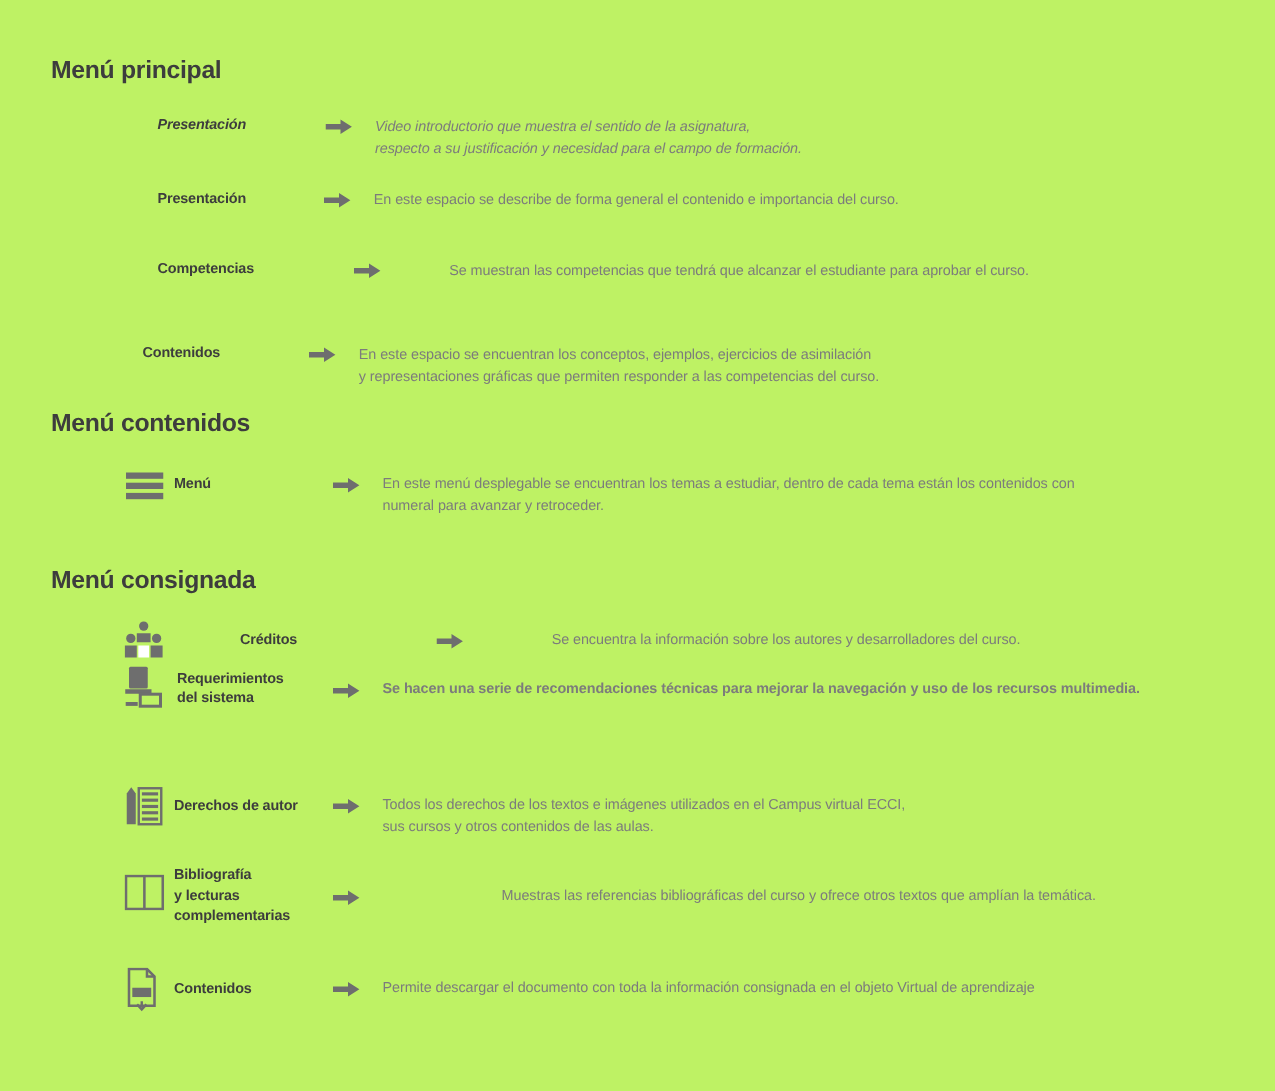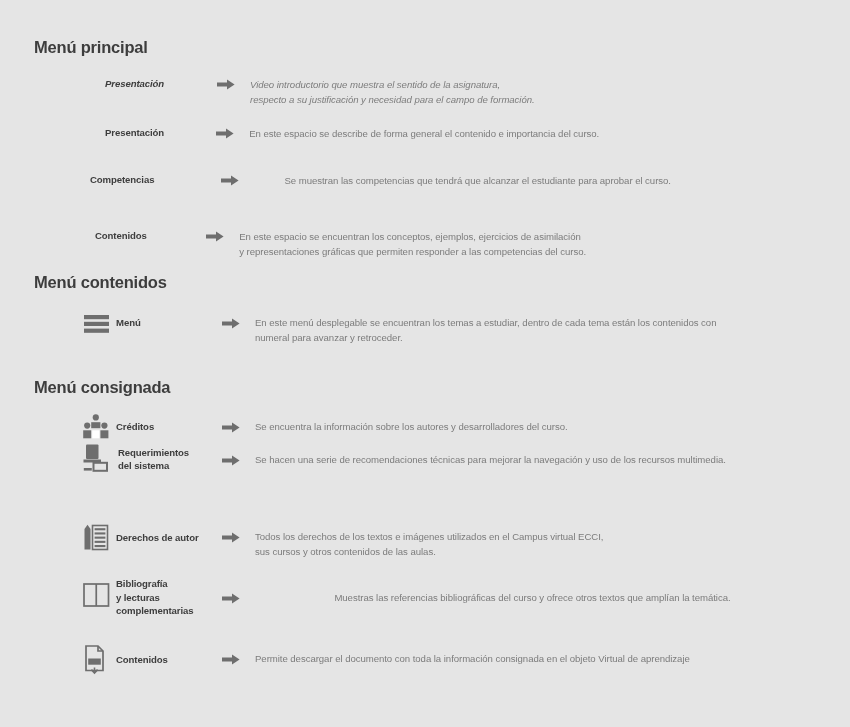--- a/index.html
+++ b/index.html
@@ -3,21 +3,21 @@
 <meta charset="utf-8">
 <style>
   * { box-sizing: border-box; }
   html, body {
     margin: 0; padding: 0;
     width: 850px; height: 727px;
     background: #ffffff;
     font-family: "Liberation Sans", sans-serif;
     overflow: hidden;
   }
-  .page { position: relative; width: 850px; height: 727px; background:#e5e5e5; }
+  .page { position: relative; width: 850px; height: 727px; background:#bef264; }
 
   .section-title {
     position: absolute;
     font-size: 16.5px;
     font-weight: bold;
     color: #3d3d3d;
     letter-spacing: -0.2px;
     white-space: nowrap;
   }
 
@@ -77,21 +77,21 @@
   <div class="row" style="left:105px; top:127px; width:720px;">
     <div class="label-cell" style="width:112px;">Presentación</div>
     <div class="arrow-cell" style="width:33px;">
       <svg class="arrow" width="18" height="11" viewBox="0 0 18 11">
           <path d="M0 3.6 h10 V0.6 L17.6 5.5 L10 10.4 V7.4 H0 Z" fill="#6e6e6e"></path>
         </svg>
     </div>
     <div class="desc-cell" style="width:580px;">En este espacio se describe de forma general el contenido e importancia del curso.</div>
   </div>
 
-  <div class="row" style="left:90px; top:174px; width:720px;gap:30px;">
+  <div class="row" style="left:105px; top:174px; width:720px;gap:30px;">
     <div class="label-cell" style="width:112px;">Competencias</div>
     <div class="arrow-cell" style="width:33px;">
       <svg class="arrow" width="18" height="11" viewBox="0 0 18 11">
           <path d="M0 3.6 h10 V0.6 L17.6 5.5 L10 10.4 V7.4 H0 Z" fill="#6e6e6e"></path>
         </svg>
     </div>
     <div class="desc-cell" style="width:580px;">Se muestran las competencias que tendrá que alcanzar el estudiante para aprobar el curso.</div>
   </div>
 
   <div class="row" style="left:95px; top:218px; width:720px;margin-top:12px;">
@@ -120,21 +120,21 @@
       <svg class="arrow" width="18" height="11" viewBox="0 0 18 11">
           <path d="M0 3.6 h10 V0.6 L17.6 5.5 L10 10.4 V7.4 H0 Z" fill="#6e6e6e"></path>
         </svg>
     </div>
     <div class="desc-cell" style="width:555px; padding-top:3px;">En este menú desplegable se encuentran los temas a estudiar, dentro de cada tema están los contenidos con
 numeral para avanzar y retroceder.</div>
   </div>
 
   <div class="section-title" style="left:34px; top:378px;">Menú consignada</div>
 
-  <div class="row" style="left:82px; top:414px; width:740px;">
+  <div class="row" style="left:82px; top:414px; width:740px;gap:44px;">
     <div class="icon-cell" style="flex:0 0 28px;">
       <svg class="ico" width="26" height="26" viewBox="0 0 26 26">
         <circle cx="12.8" cy="3.4" r="3.1" fill="#6e6e6e"></circle>
         <path d="M8.2 8.2 h9.2 v6.0 h-9.2 Z" fill="#6e6e6e"></path>
         <circle cx="4.2" cy="11.6" r="3.1" fill="#6e6e6e"></circle>
         <path d="M0.2 16.3 h8.0 v8.0 h-8.0 Z" fill="#6e6e6e"></path>
         <circle cx="21.4" cy="11.6" r="3.1" fill="#6e6e6e"></circle>
         <path d="M17.4 16.3 h8.0 v8.0 h-8.0 Z" fill="#6e6e6e"></path>
         <path d="M9.2 16.3 h7.2 v8.0 h-7.2 Z" fill="#ffffff"></path>
       </svg>
@@ -157,21 +157,21 @@
         <rect x="0.8" y="24.0" width="8.0" height="2.6" fill="#6e6e6e"></rect>
       </svg>
     </div>
     <div class="label-cell" style="width:112px; padding-left:8px; padding-top:3px; white-space:pre-line;">Requerimientos
 del sistema</div>
     <div class="arrow-cell" style="width:33px; padding-top:11px;">
       <svg class="arrow" width="18" height="11" viewBox="0 0 18 11">
           <path d="M0 3.6 h10 V0.6 L17.6 5.5 L10 10.4 V7.4 H0 Z" fill="#6e6e6e"></path>
         </svg>
     </div>
-    <div class="desc-cell" style="width:555px; padding-top:9px;">Se hacen una serie de recomendaciones técnicas para mejorar la navegación y uso de los recursos multimedia.</div>
+    <div class="desc-cell" style="width:555px; padding-top:9px;font-weight:bold;">Se hacen una serie de recomendaciones técnicas para mejorar la navegación y uso de los recursos multimedia.</div>
   </div>
 
   <div class="row" style="left:82px; top:524px; width:740px;">
     <div class="icon-cell" style="flex:0 0 28px;">
       <svg class="ico" width="26" height="27" viewBox="0 0 26 27">
         <path d="M1.5 5.0 L4.5 0.8 L7.5 5.0 V25.5 H1.5 Z" fill="#6e6e6e"></path>
         <rect x="9.5" y="1.5" width="15.0" height="24.0" fill="none" stroke="#6e6e6e" stroke-width="1.6"></rect>
         <rect x="11.6" y="4.2" width="10.8" height="2.1" fill="#6e6e6e"></rect>
         <rect x="11.6" y="8.4" width="10.8" height="2.1" fill="#6e6e6e"></rect>
         <rect x="11.6" y="12.6" width="10.8" height="2.1" fill="#6e6e6e"></rect>

